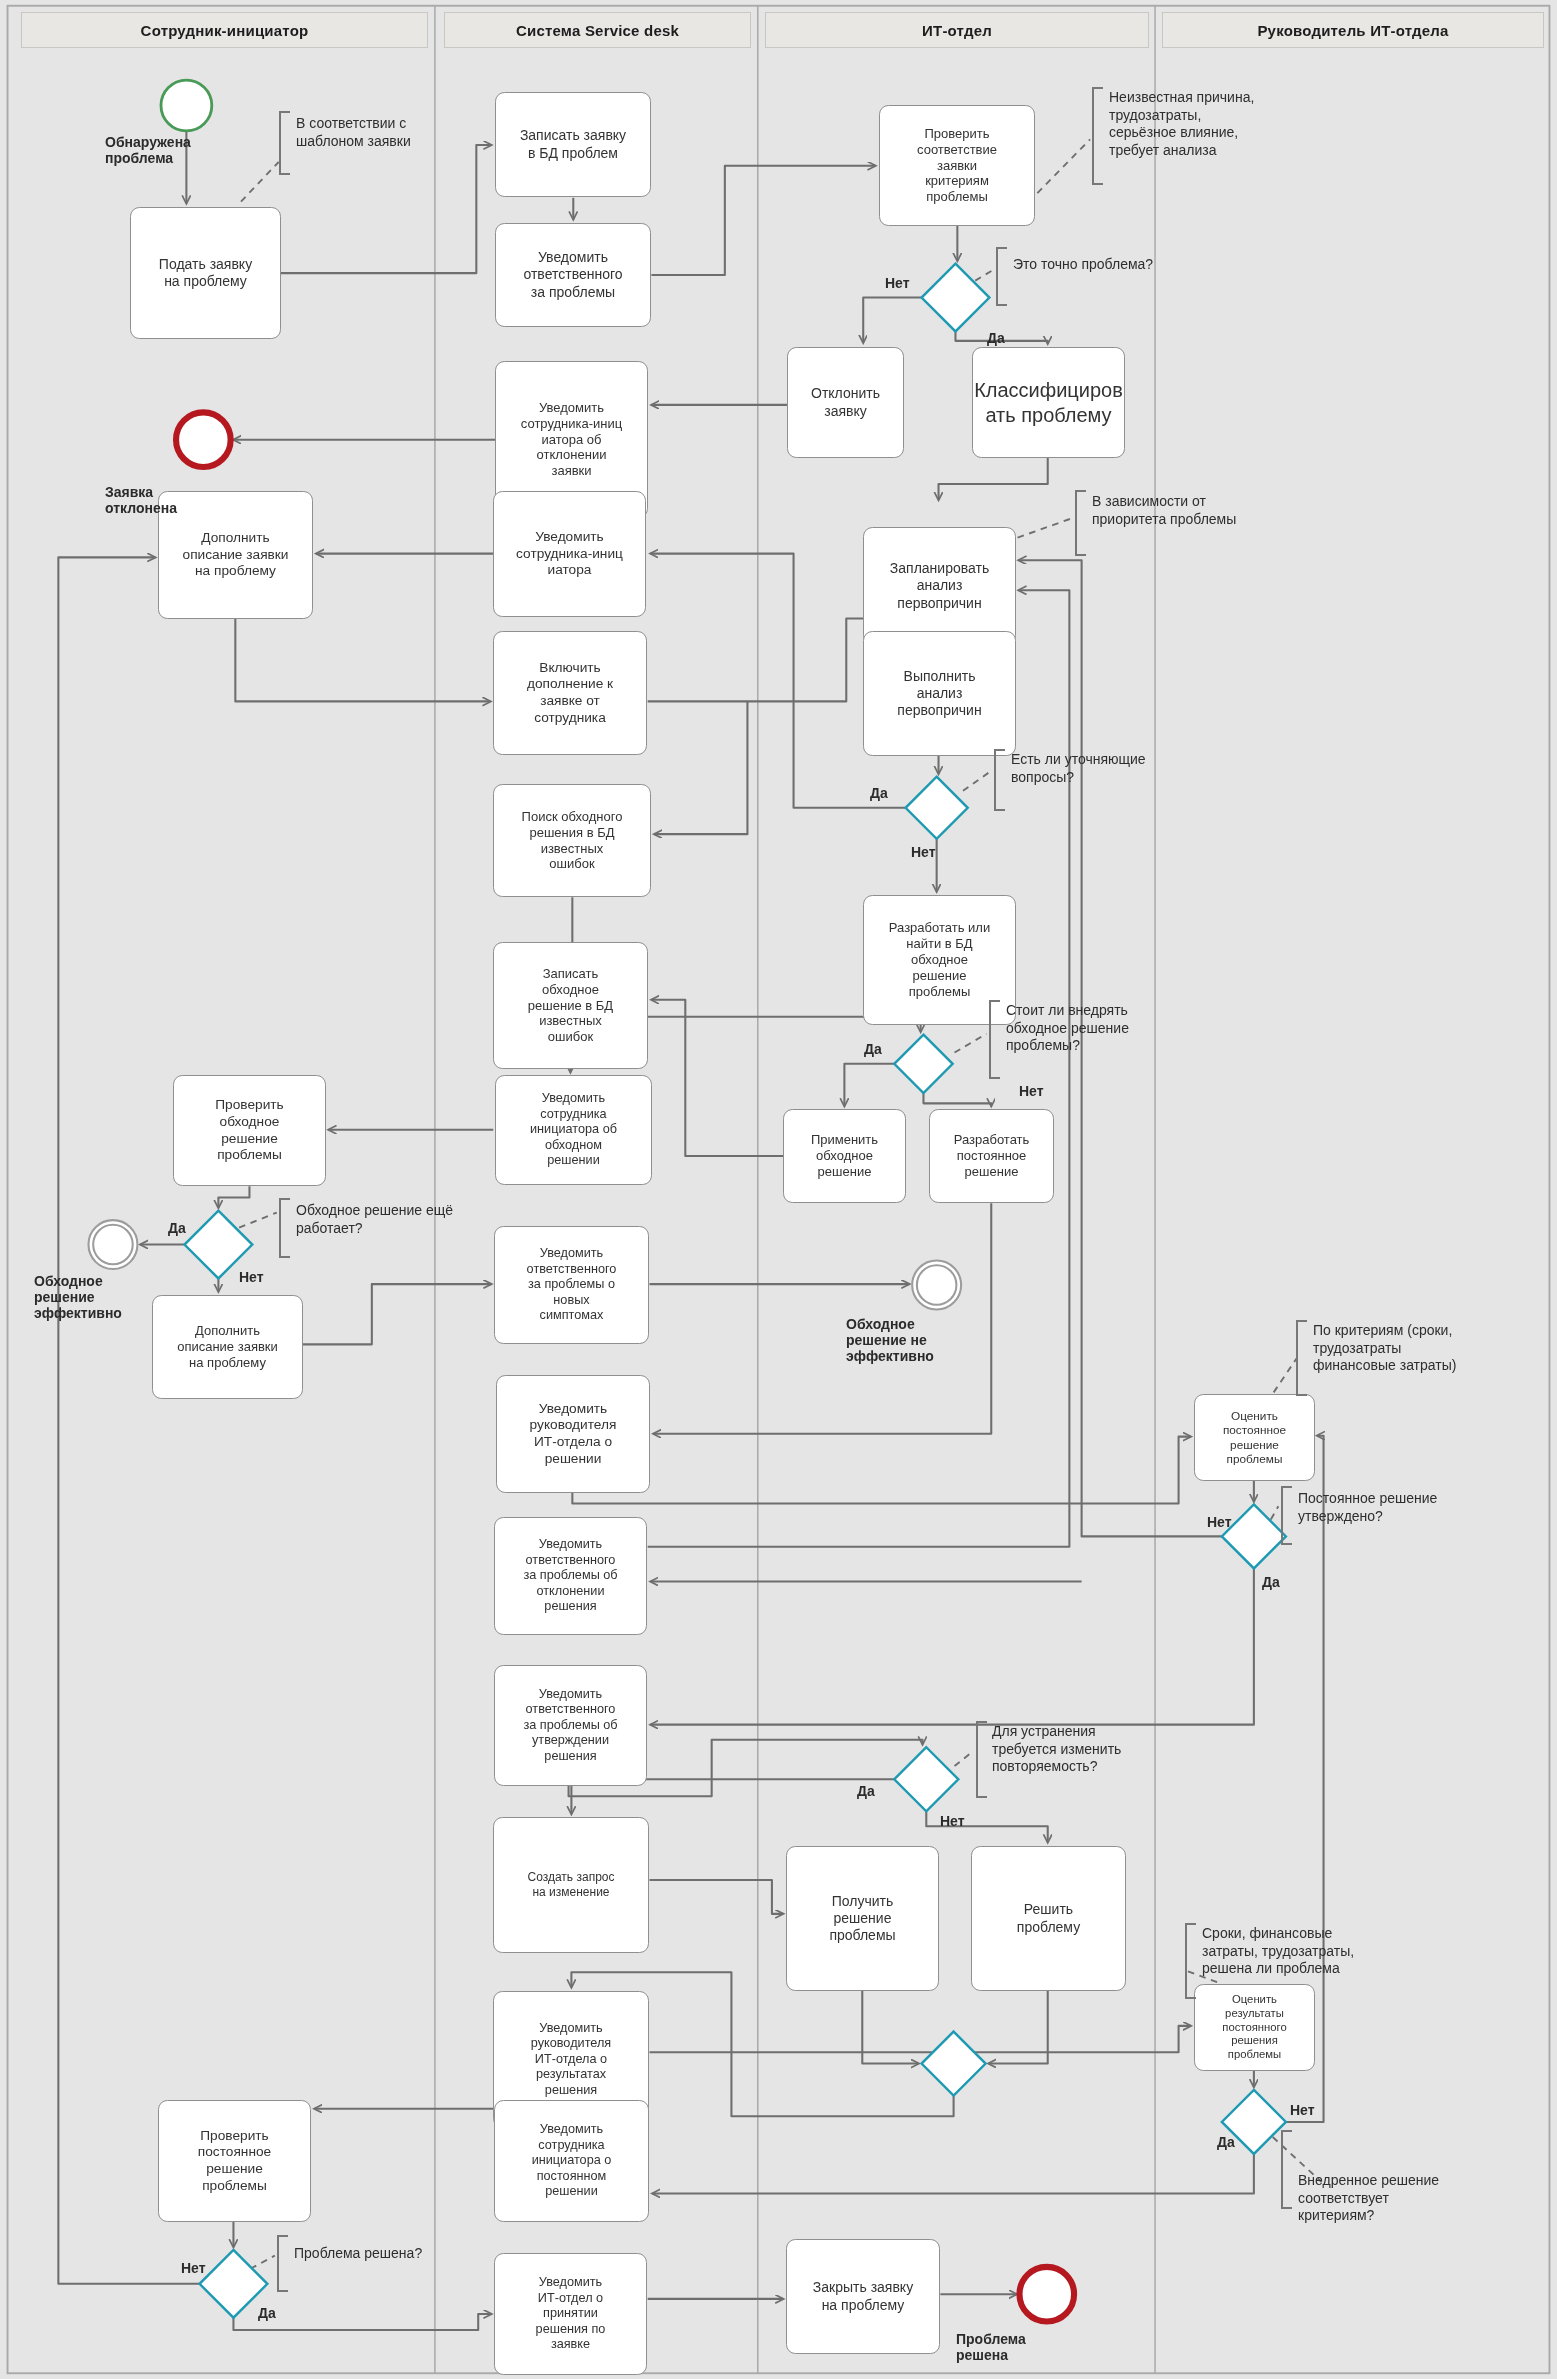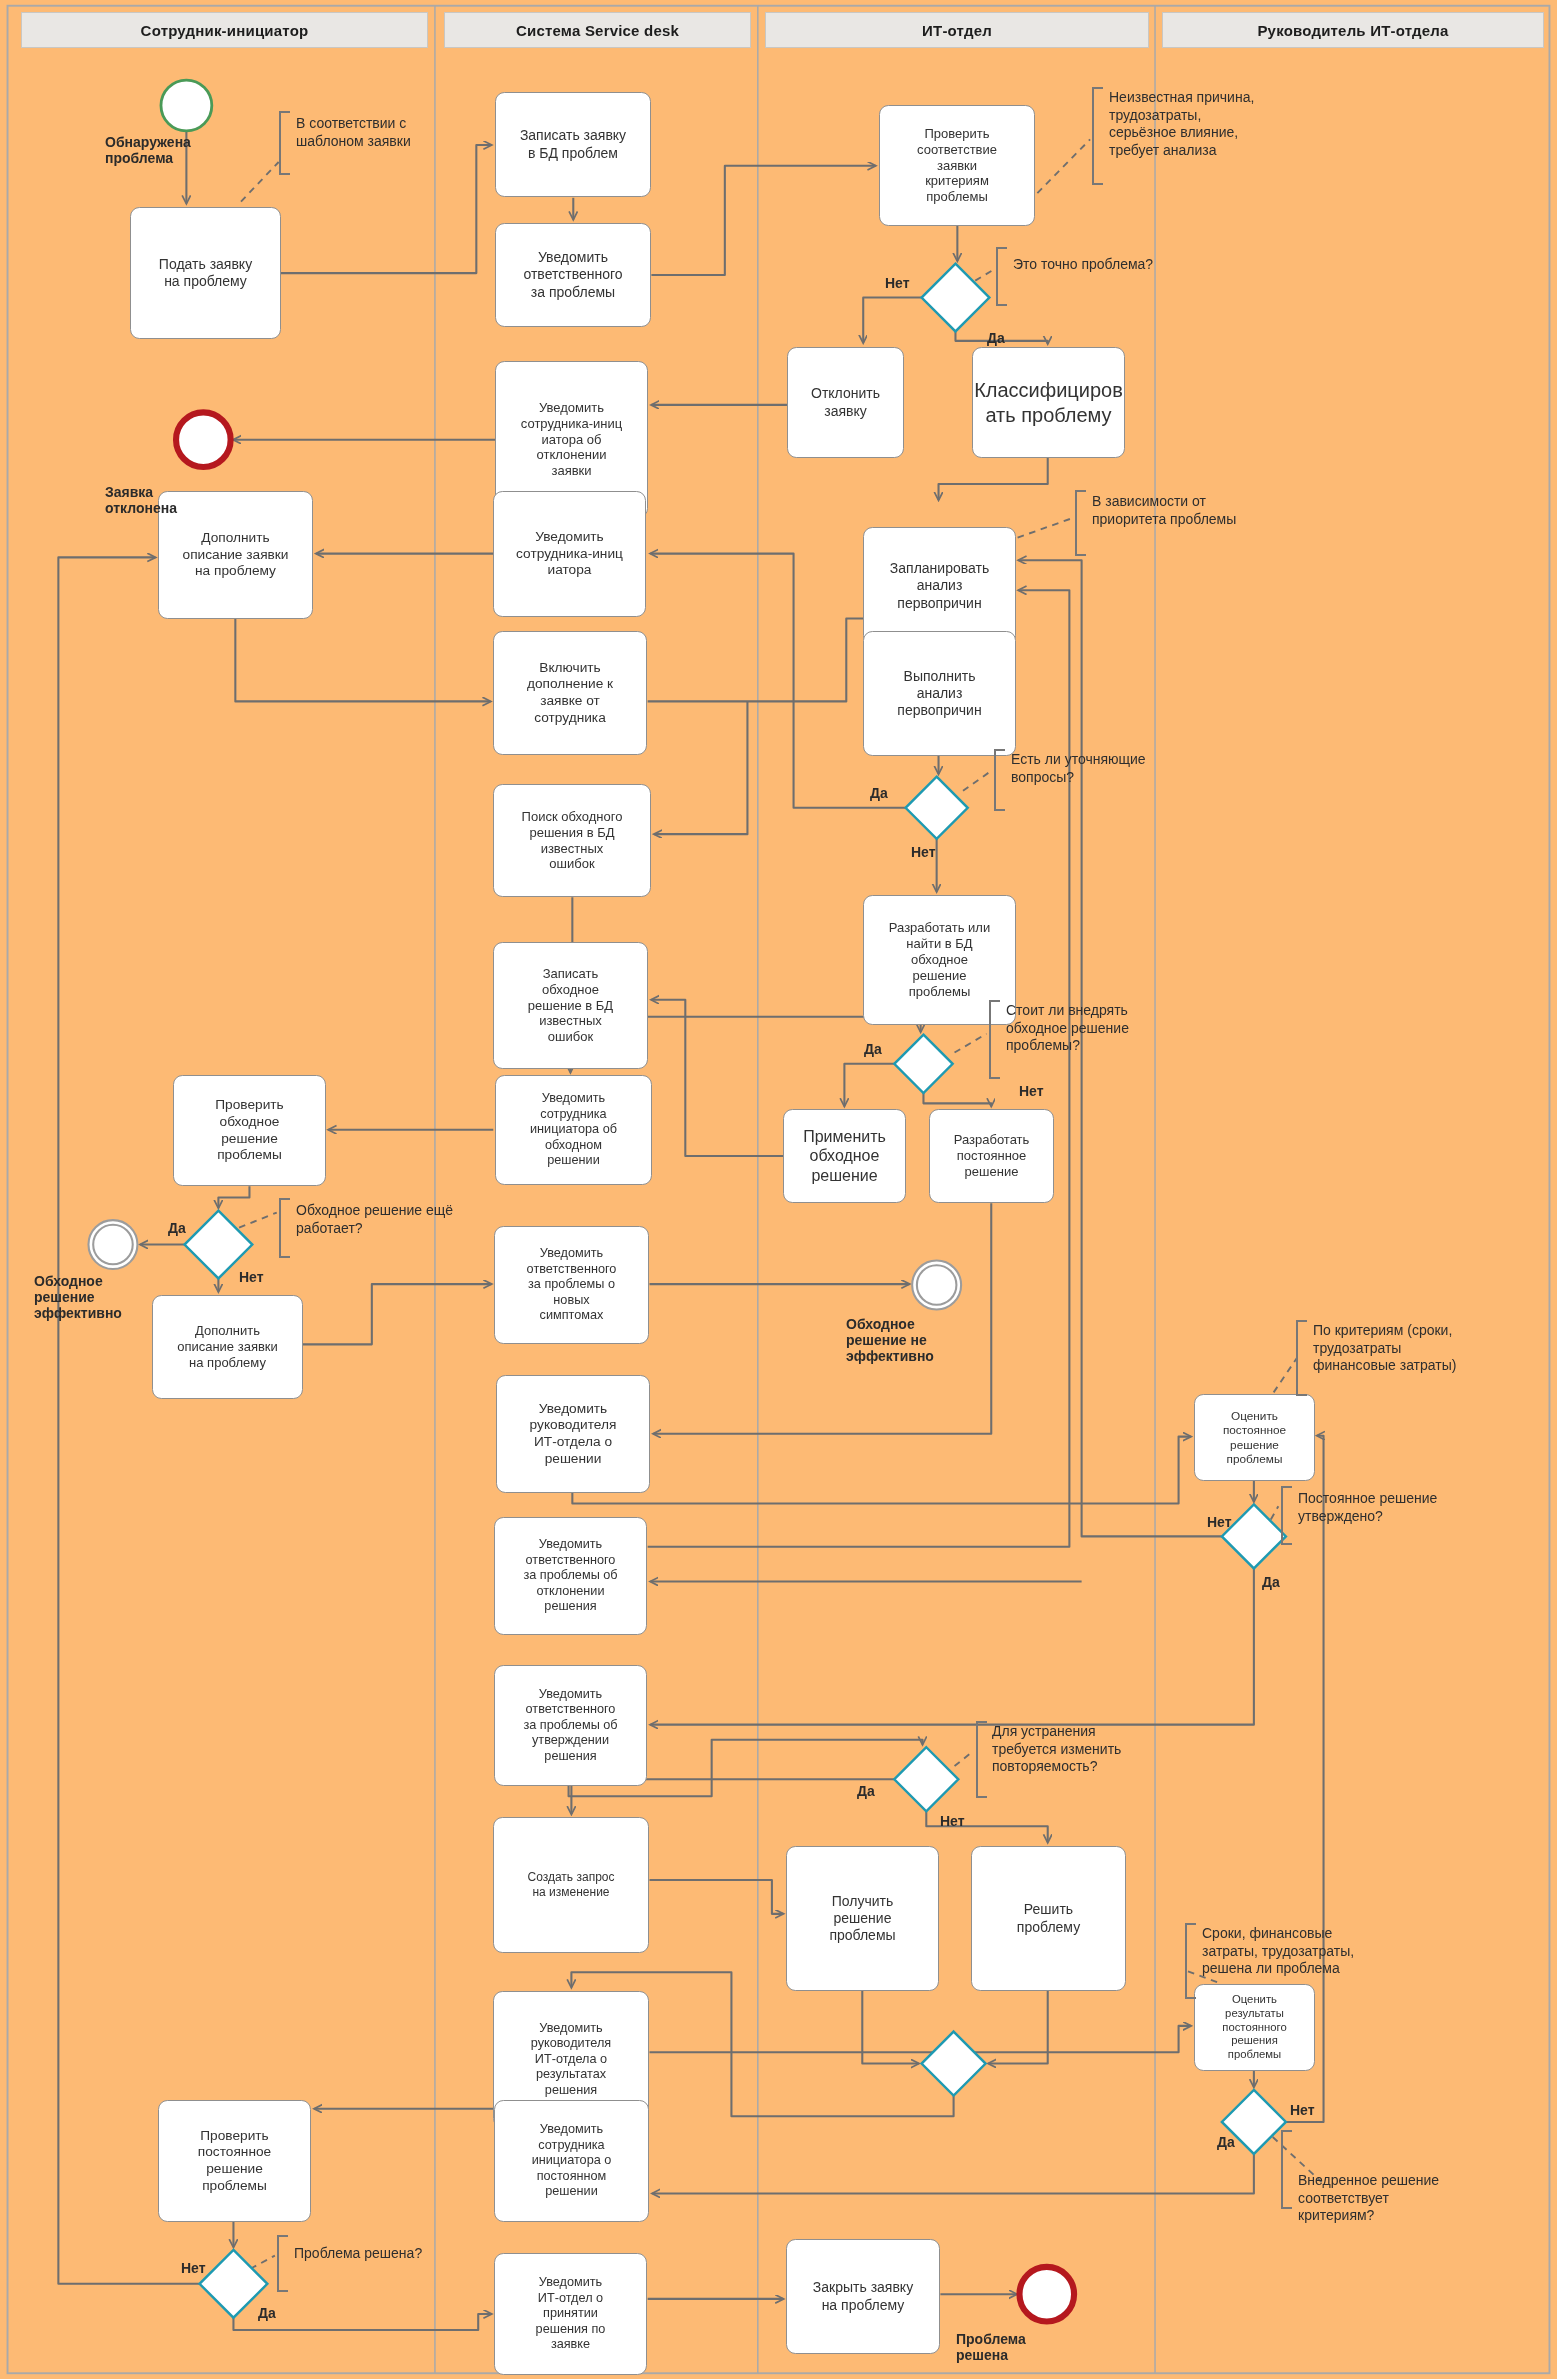--- a/index.html
+++ b/index.html
@@ -1,17 +1,17 @@
 <!DOCTYPE html>
 <html style="font-size:15px"><head>
 <meta charset="utf-8">
 <style>
   html,body{margin:0;padding:0;background:#ffffff;}
   body{font-family:"Liberation Sans","DejaVu Sans",sans-serif;}
-  #diagram{position:relative;width:1557px;height:2379px;background:#fdba74;overflow:hidden;}
+  #diagram{position:relative;width:1557px;height:2379px;background:#e5e5e5;overflow:hidden;}
   #wires{position:absolute;left:0;top:0;z-index:1;}
   .lane-header{position:absolute;z-index:3;background:#e9e7e4;border:0.9px solid #c9c7c3;
     display:flex;align-items:center;justify-content:center;font-size:15px;font-weight:bold;
     color:#1d1d1d;letter-spacing:0.2px;}
   .task{position:absolute;z-index:2;background:#ffffff;border:1.5px solid #8f8f8f;border-radius:9.4px;
     display:flex;align-items:center;justify-content:center;text-align:center;color:#333;
     white-space:pre-line;line-height:1.22;padding:1.9px;box-sizing:border-box;}
   .evt-label{position:absolute;z-index:3;font-weight:bold;color:#2b2b2b;font-size:14px;
     line-height:1.15;white-space:pre-line;}
   .edge-label{position:absolute;z-index:3;font-weight:bold;color:#2b2b2b;font-size:14px;}
@@ -174,21 +174,21 @@
 ошибок</div>
     <div class="task" style="left: 495px; top: 1075px; width: 157px; height: 110px; font-size: 12.7px;">Уведомить
 сотрудника
 инициатора об
 обходном
 решении</div>
     <div class="task" style="left: 173px; top: 1075px; width: 153px; height: 111px; font-size: 13.7px;">Проверить
 обходное
 решение
 проблемы</div>
-    <div class="task" style="left: 783px; top: 1109px; width: 123px; height: 94px; font-size: 16px;">Применить
+    <div class="task" style="left: 783px; top: 1109px; width: 123px; height: 94px; font-size: 13px;">Применить
 обходное
 решение</div>
     <div class="task" style="left: 929px; top: 1109px; width: 125px; height: 94px; font-size: 13px;">Разработать
 постоянное
 решение</div>
     <div class="task" style="left: 494px; top: 1226px; width: 155px; height: 118px; font-size: 12.7px;">Уведомить
 ответственного
 за проблемы о
 новых
 симптомах</div>

